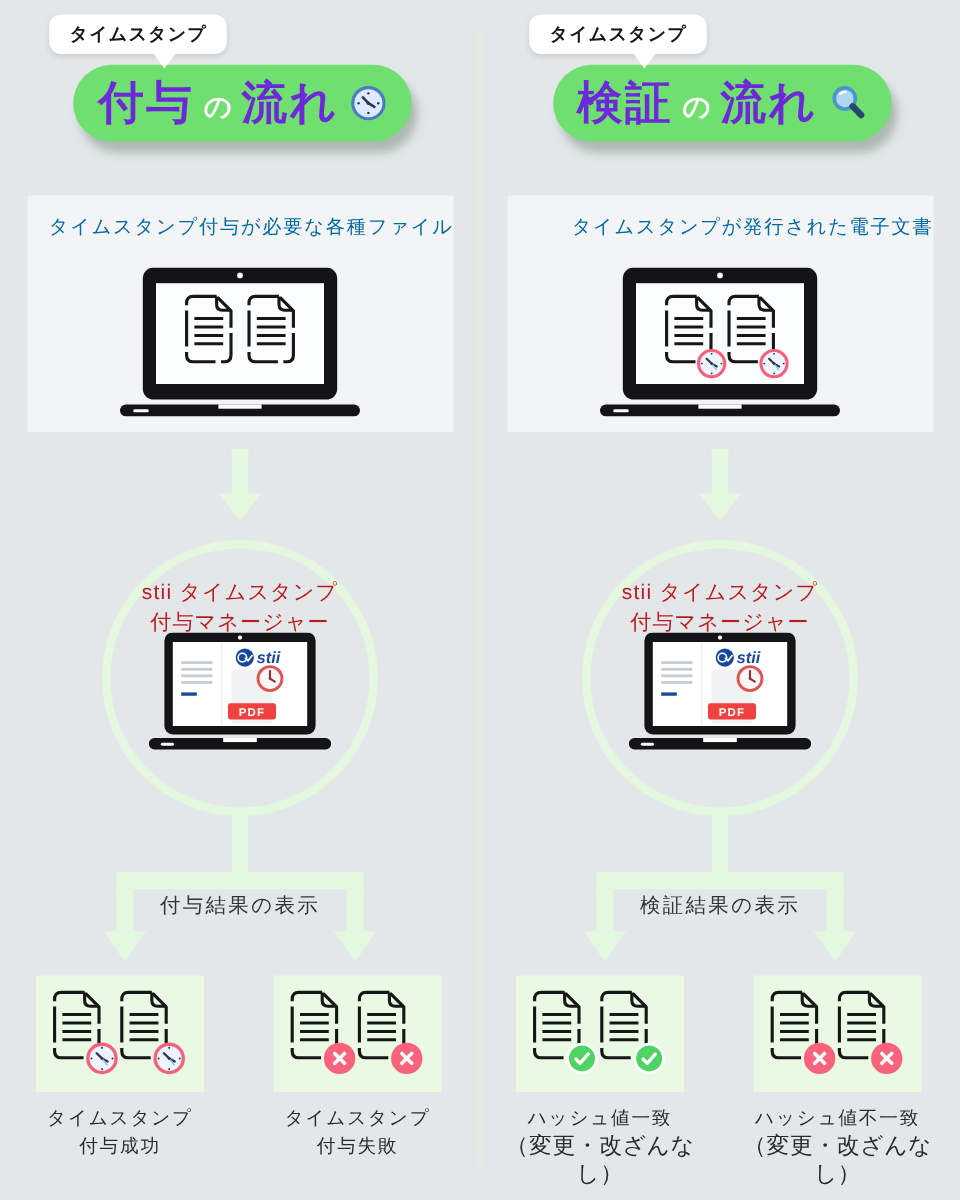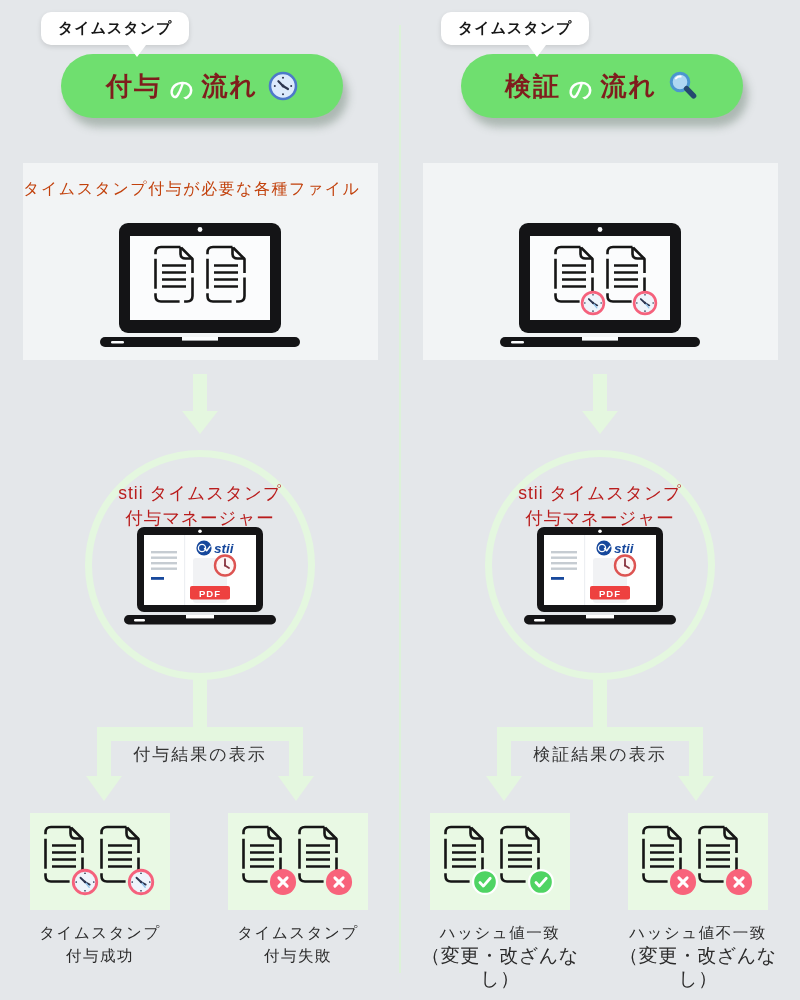--- a/index.html
+++ b/index.html
@@ -13,28 +13,28 @@
   .bubble{position:absolute;left:41px;top:12px;height:33px;background:#ffffff;border-radius:10px;
           display:flex;align-items:center;padding:0 17px;font-weight:bold;font-size:15px;
           letter-spacing:1px;color:#161616;box-shadow:0 2px 5px rgba(0,0,0,.12);z-index:4;}
   .bubble .tail{position:absolute;left:84px;top:29px;width:0;height:0;
           border-left:12px solid transparent;border-right:12px solid transparent;border-top:16px solid #fff;}
 
   
   .pill{position:absolute;left:61px;top:54px;width:282px;height:64px;background:#6fdf6f;border-radius:32px;
         display:flex;align-items:center;justify-content:center;gap:8px;z-index:2;
         box-shadow:5px 9px 8px rgba(104,126,110,.45);}
-  .pill .big{font-size:26px;font-weight:bold;color:#7f1d1d;letter-spacing:2px;line-height:1;}
+  .pill .big{font-size:38px;font-weight:bold;color:#6d28d9;letter-spacing:2px;line-height:1;}
   .pill .small{font-size:23px;font-weight:bold;color:#fff;margin-top:7px;line-height:1;}
   .pill svg{margin-left:2px;}
 
   
   .panel{position:absolute;left:23px;top:163px;width:355px;height:197px;background:#f2f4f5;}
-  .panel .caption{position:absolute;top:16px;left:0;width:100%;text-align:left;
-                  font-size:16px;letter-spacing:1.5px;color:#c2410c;}
+  .panel .caption{position:absolute;top:16px;left:0;width:100%;text-align:right;
+                  font-size:16px;letter-spacing:1.5px;color:#0369a1;}
   .panel .laptop{position:absolute;left:77px;top:60px;width:200px;}
 
   
   .flow-arrow{position:absolute;left:182px;top:374px;width:36px;}
   .flow-arrow .shaft{width:14px;height:37px;margin:0 auto;background:#e4f7df;}
   .flow-arrow .head{width:0;height:0;border-left:18px solid transparent;border-right:18px solid transparent;
                     border-top:23px solid #e4f7df;}
 
   
   .ring{position:absolute;left:85px;top:450px;width:230px;height:230px;border:7px solid #e4f7df;
@@ -235,20 +235,21 @@
     <div class="pill">
       <span class="big">検証</span>
       <span class="small">の</span>
       <span class="big">流れ</span>
       <svg width="32" height="32" viewBox="0 0 32 32">
           <use href="#pill-magnifier"></use>
         </svg>
     </div>
 
     <div class="panel">
+      <div class="caption">タイムスタンプが発行された電子文書</div>
       <svg class="laptop" viewBox="0 0 200 124">
         <use href="#laptop-frame"></use>
         <use href="#doc" x="51" y="22" width="46" height="61"></use>
         <use href="#doc" x="103" y="22" width="46" height="61"></use>
         <use href="#clock-badge" x="80" y="67" width="26" height="26"></use>
         <use href="#clock-badge" x="132" y="67" width="26" height="26"></use>
       </svg>
     </div>
 
     <div class="flow-arrow">

